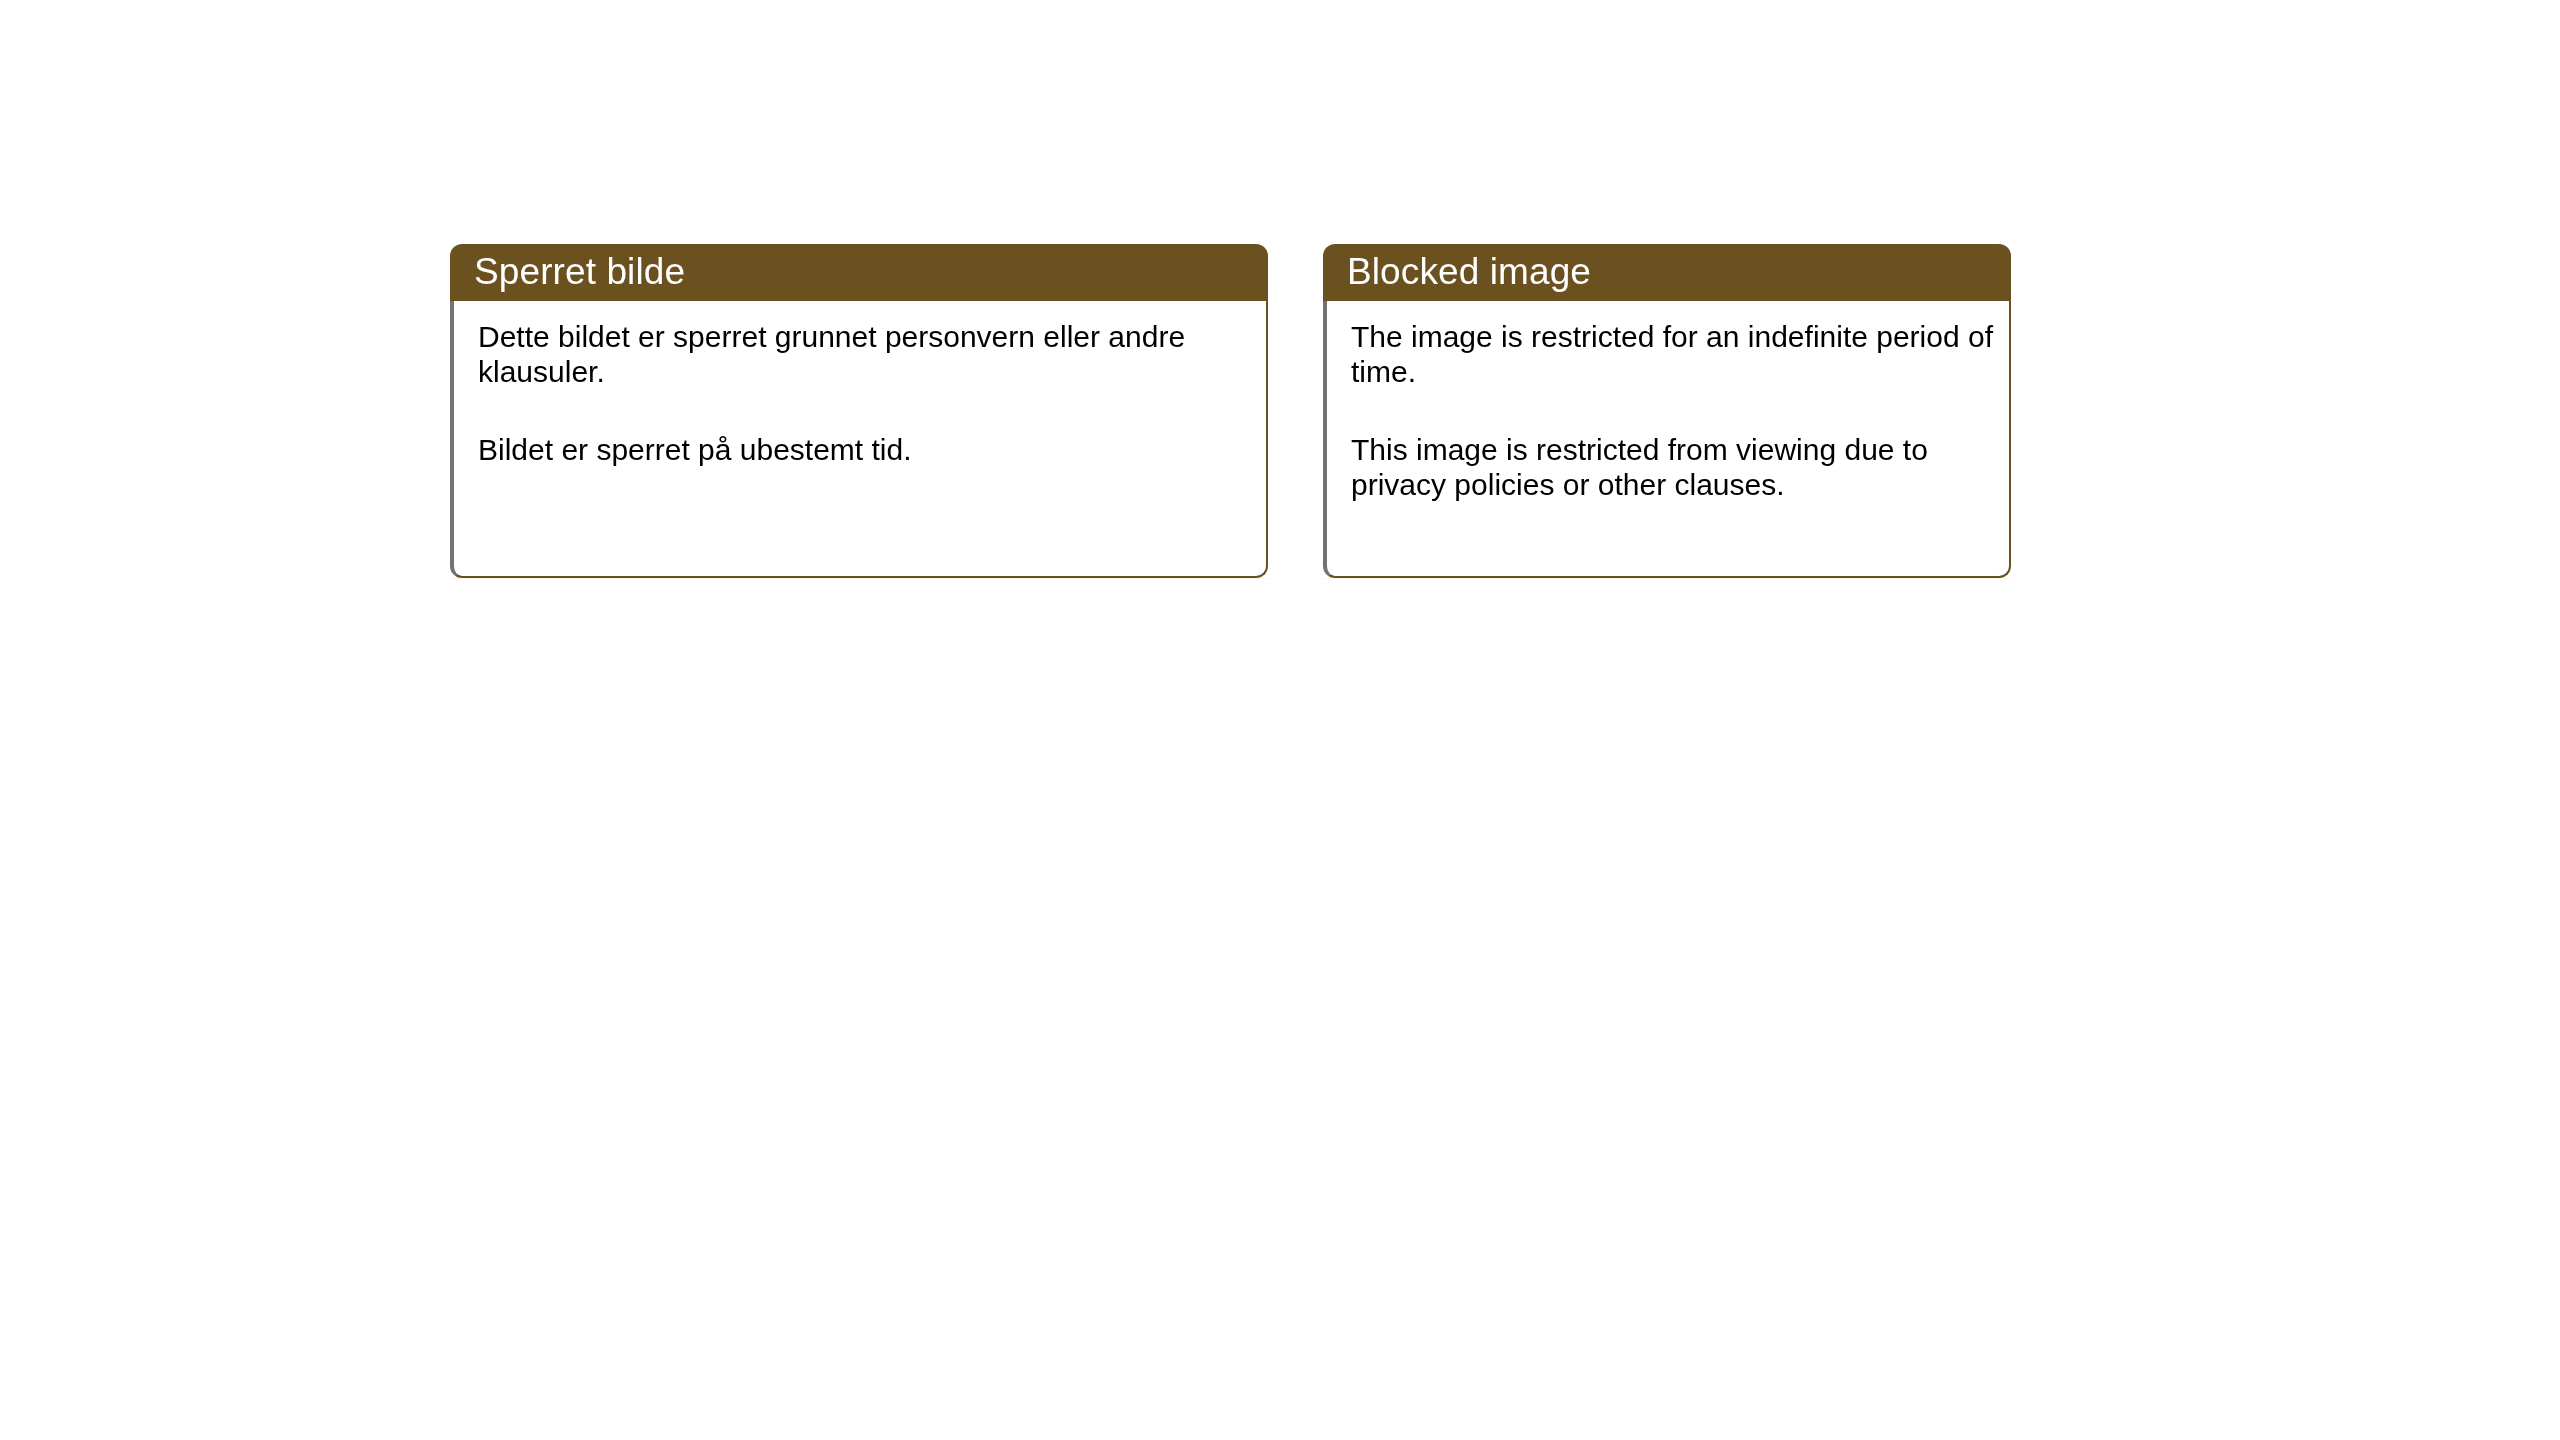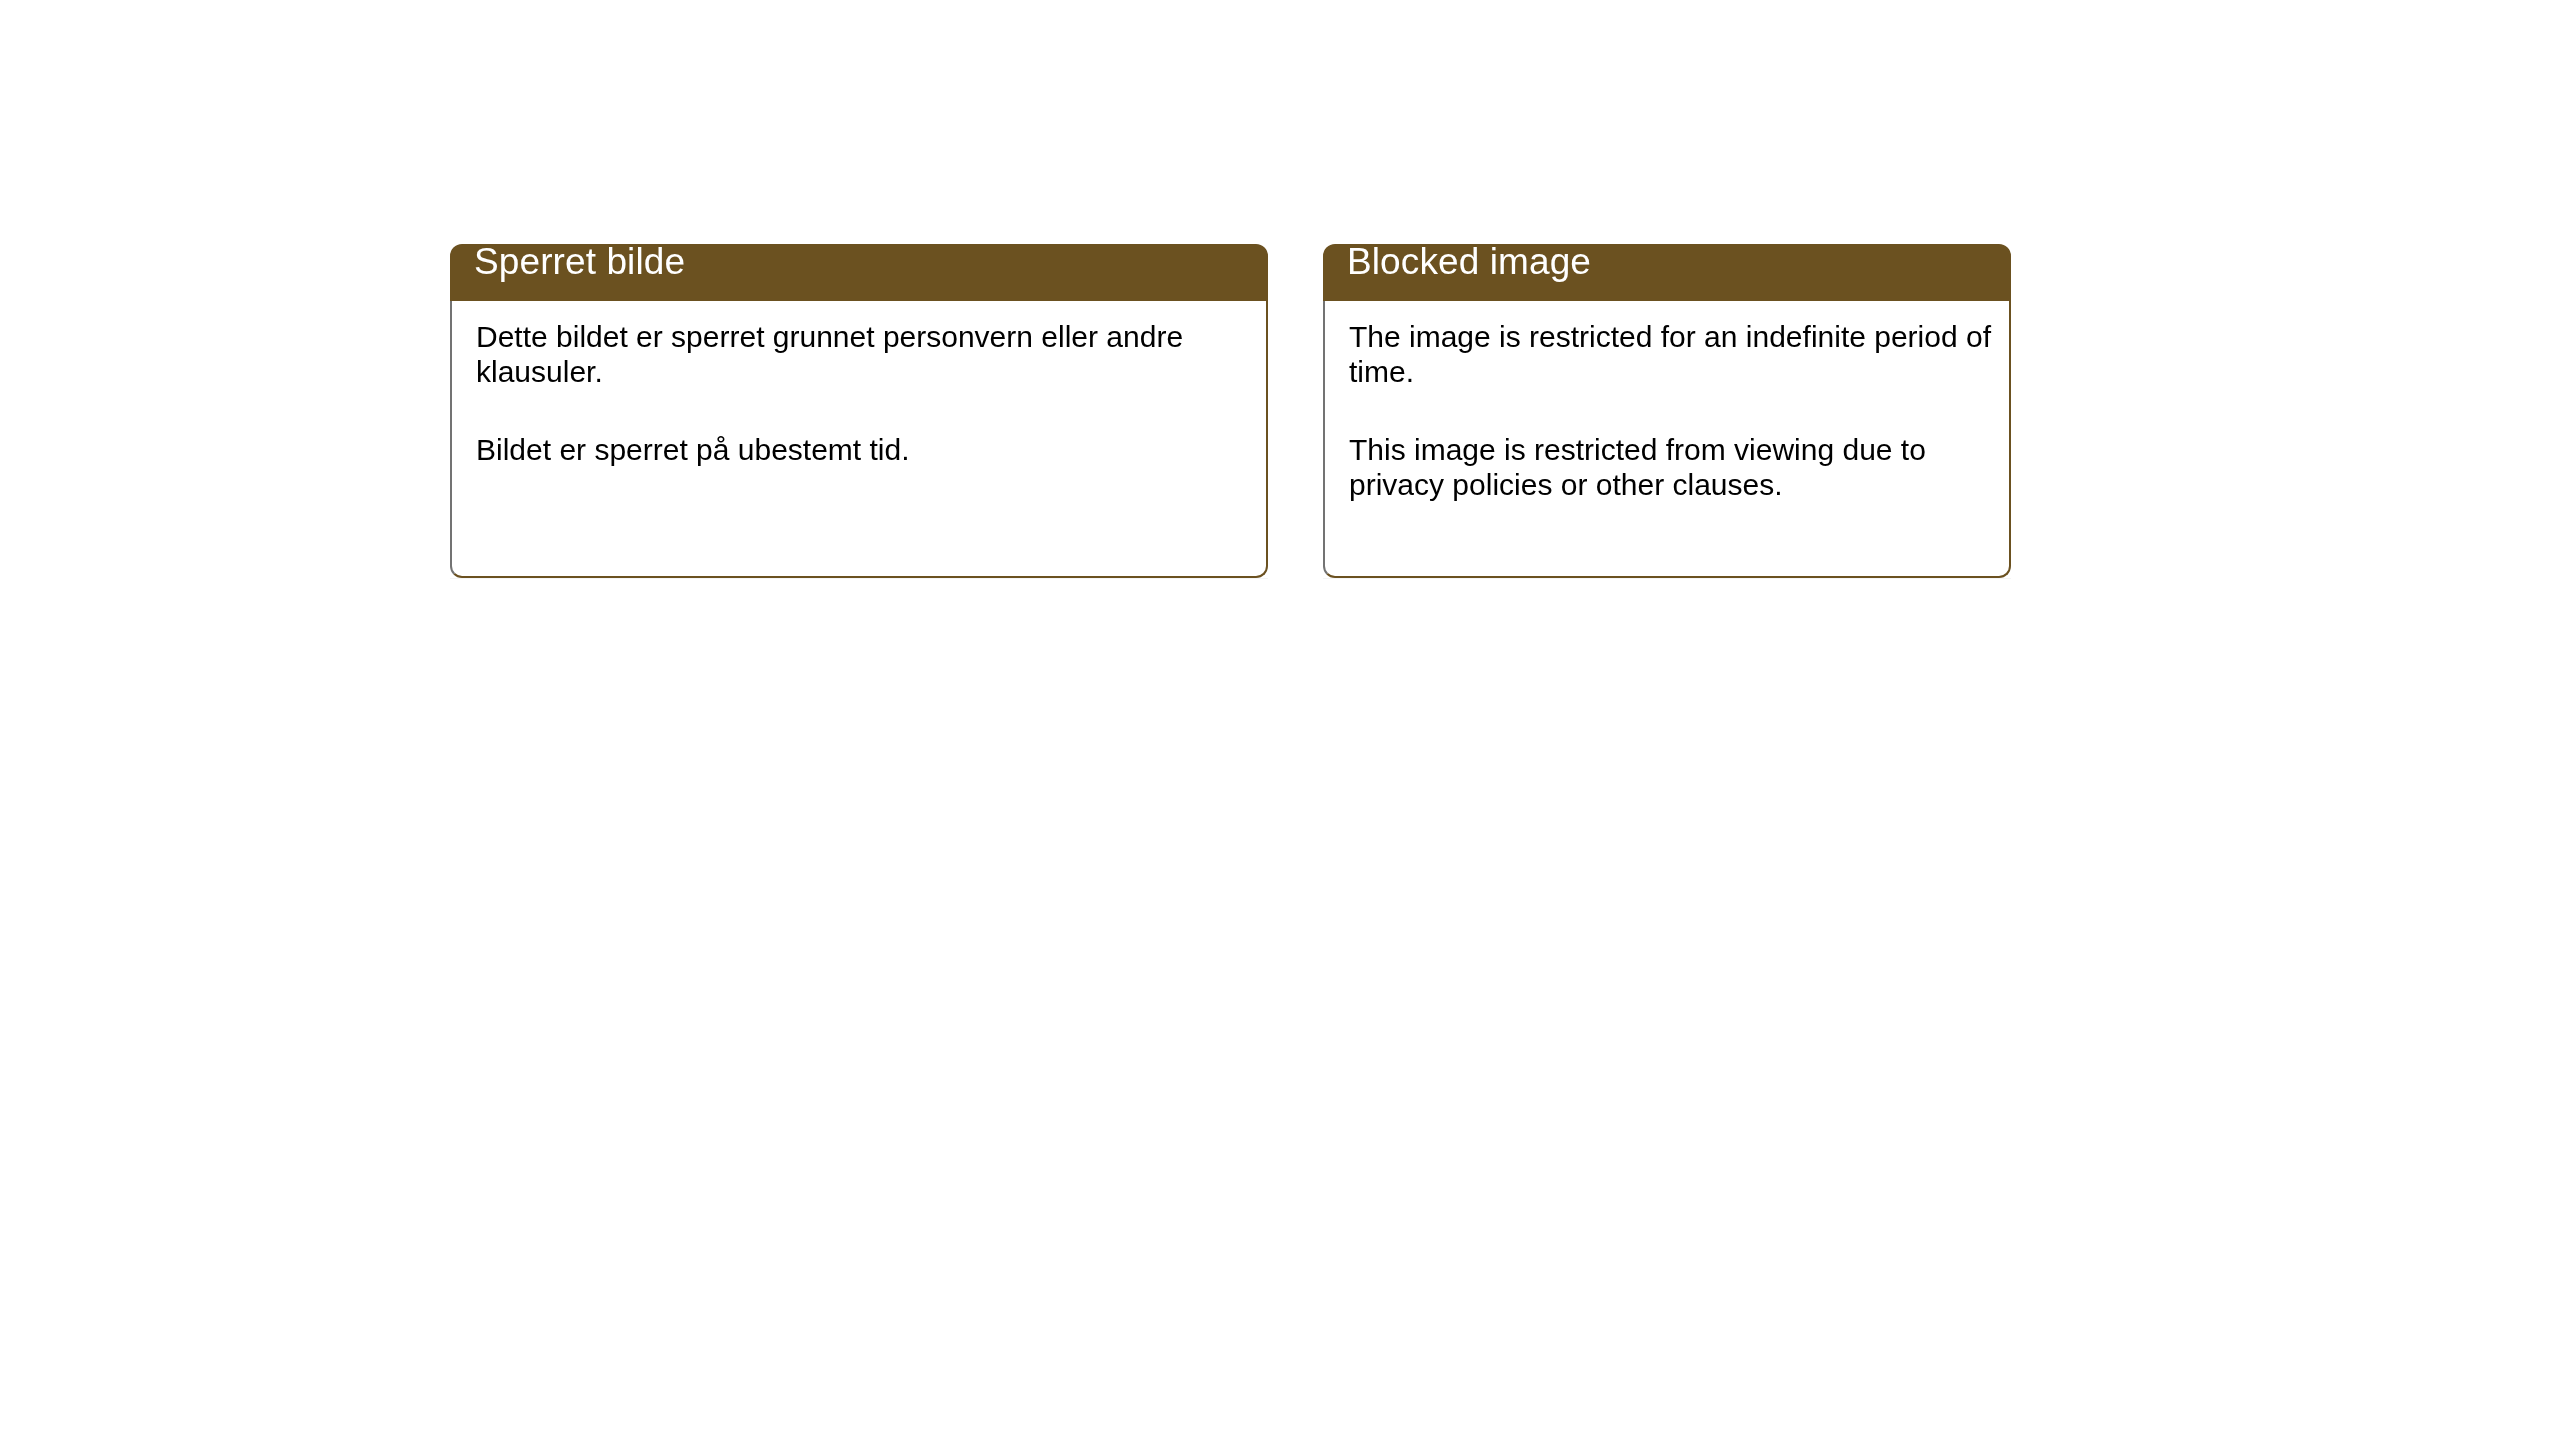--- a/index.html
+++ b/index.html
@@ -38,39 +38,39 @@
   .notice-card.card-left  { width: 818px; }
   .notice-card.card-right { width: 688px; }
 
   .card-header {
     background: #6b5120;
     border-radius: 12px 12px 0 0;
     height: 57px;
     box-sizing: border-box;
     padding: 0 0 0 24px;
     display: flex;
-    align-items: flex-start;
+    align-items: center;
     overflow: hidden;
   }
 
   .card-title {
     color: #ffffff;
     font-size: 37px;
     line-height: 1;
     font-weight: 400;
     letter-spacing: 0.1px;
     white-space: nowrap;
     position: relative;
     top: -1px;
   }
 
   .card-body {
     box-sizing: border-box;
     background: #ffffff;
-    border-left: 2px solid #737373;
+    border-left: 4px solid #737373;
     border-right: 2px solid #6b5120;
     border-bottom: 2px solid #6b5120;
     border-radius: 0 0 12px 12px;
     padding: 18px 6px 20px 24px;
     min-height: 277px;
   }
 
   .card-paragraph {
     color: #000000;
     font-size: 30px;

